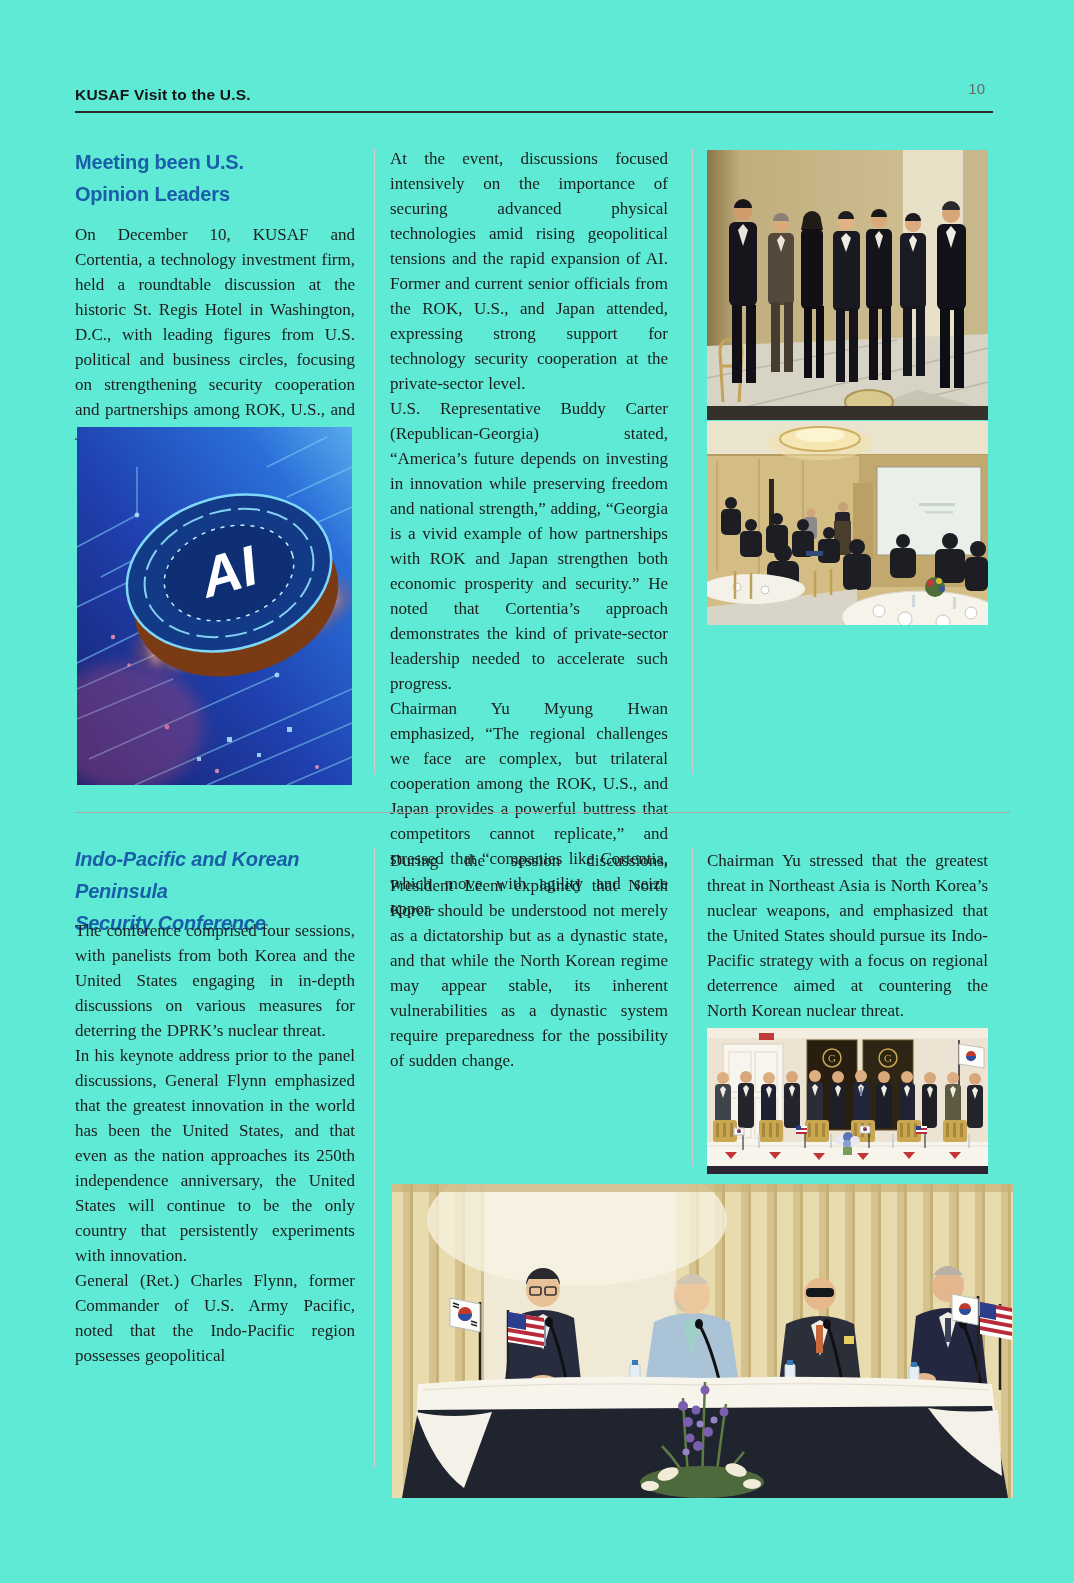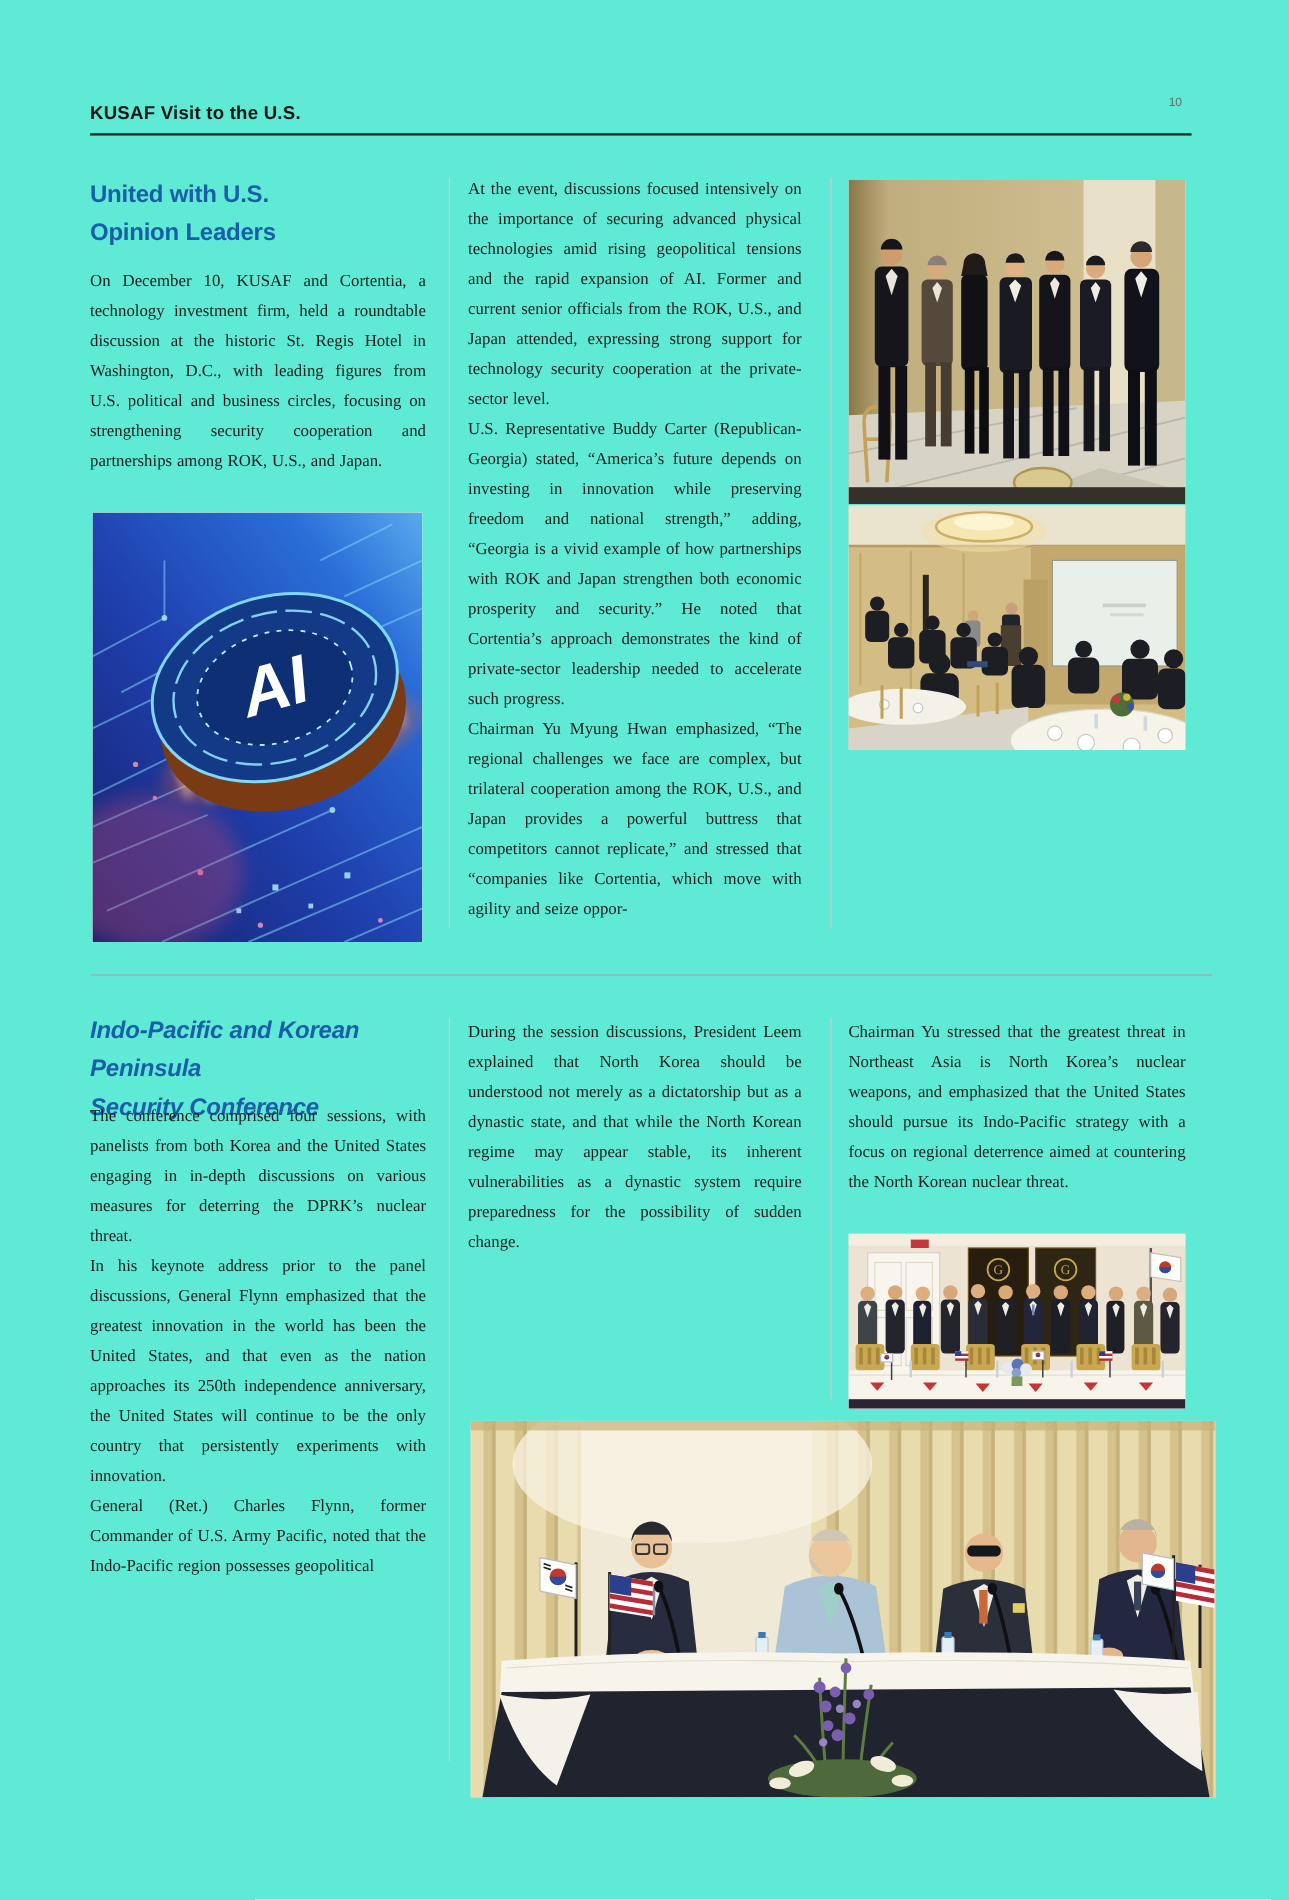--- a/index.html
+++ b/index.html
@@ -1,45 +1,45 @@
 <!DOCTYPE html>
 <html><head>
 <meta charset="utf-8">
 <style>
   html,body{margin:0;padding:0;background:#ffffff;}
   #page{position:relative;width:1074px;height:1583px;background:#5eead4;overflow:hidden;
         font-family:"Liberation Serif",serif;color:#1d1d1d;}
   .abs{position:absolute;}
   .sans{font-family:"Liberation Sans",sans-serif;}
   .header-title{font-size:15.5px;font-weight:bold;color:#151515;letter-spacing:.2px;}
-  .pageno{font-size:10px;color:#6a6a6a;}
+  .pageno{font-size:15px;color:#6a6a6a;}
   .hrule{height:2px;background:#2c2c2c;}
   .divider{height:1px;background:#a8a8a8;}
   .vrule{width:1px;background:#cccccc;}
   .headline{font-family:"Liberation Sans",sans-serif;font-weight:bold;color:#1a5da8;
             font-size:20px;line-height:32px;letter-spacing:-0.2px;}
-  .body-col p{margin:0;text-align:justify;font-size:14px;line-height:25px;
+  .body-col p{margin:0;text-align:justify;font-size:17px;line-height:25px;
               word-spacing:.5px;}
   .photo{position:absolute;overflow:hidden;background:#ddd;}
   .photo svg{display:block;}
 </style>
 </head>
 <body>
 
 <div id="page">
 
   <div class="abs header-title sans" style="left:75px;top:86px;">KUSAF Visit to the U.S.</div>
   <div class="abs pageno sans" style="left:905px;top:80px;width:80px;text-align:right;">10</div>
   <div class="abs hrule" style="left:75px;top:111px;width:918px;"></div>
 
   <div class="abs vrule" style="left:374px;top:148px;height:626px;"></div>
   <div class="abs vrule" style="left:692px;top:148px;height:626px;"></div>
 
   <div class="abs headline" style="left:75px;top:146px;width:290px;">
-    <div>United with U.S.</div>
+    <div>Meeting been U.S.</div>
     <div>Opinion Leaders</div>
   </div>
   <div class="abs body-col" style="left:75px;top:222px;width:280px;">
     <p>On December 10, KUSAF and Cortentia, a technology investment firm, held a roundtable discussion at the historic St. Regis Hotel in Washington, D.C., with leading figures from U.S. political and business circles, focusing on strengthening security cooperation and partnerships among ROK, U.S., and Japan.</p>
   </div>
 
   <div class="photo" style="left:77px;top:427px;width:275px;height:358px;">
     <svg width="275" height="358" viewBox="0 0 275 358">
       <defs>
         <linearGradient id="aibg" x1="0" y1="1" x2="1" y2="0">

